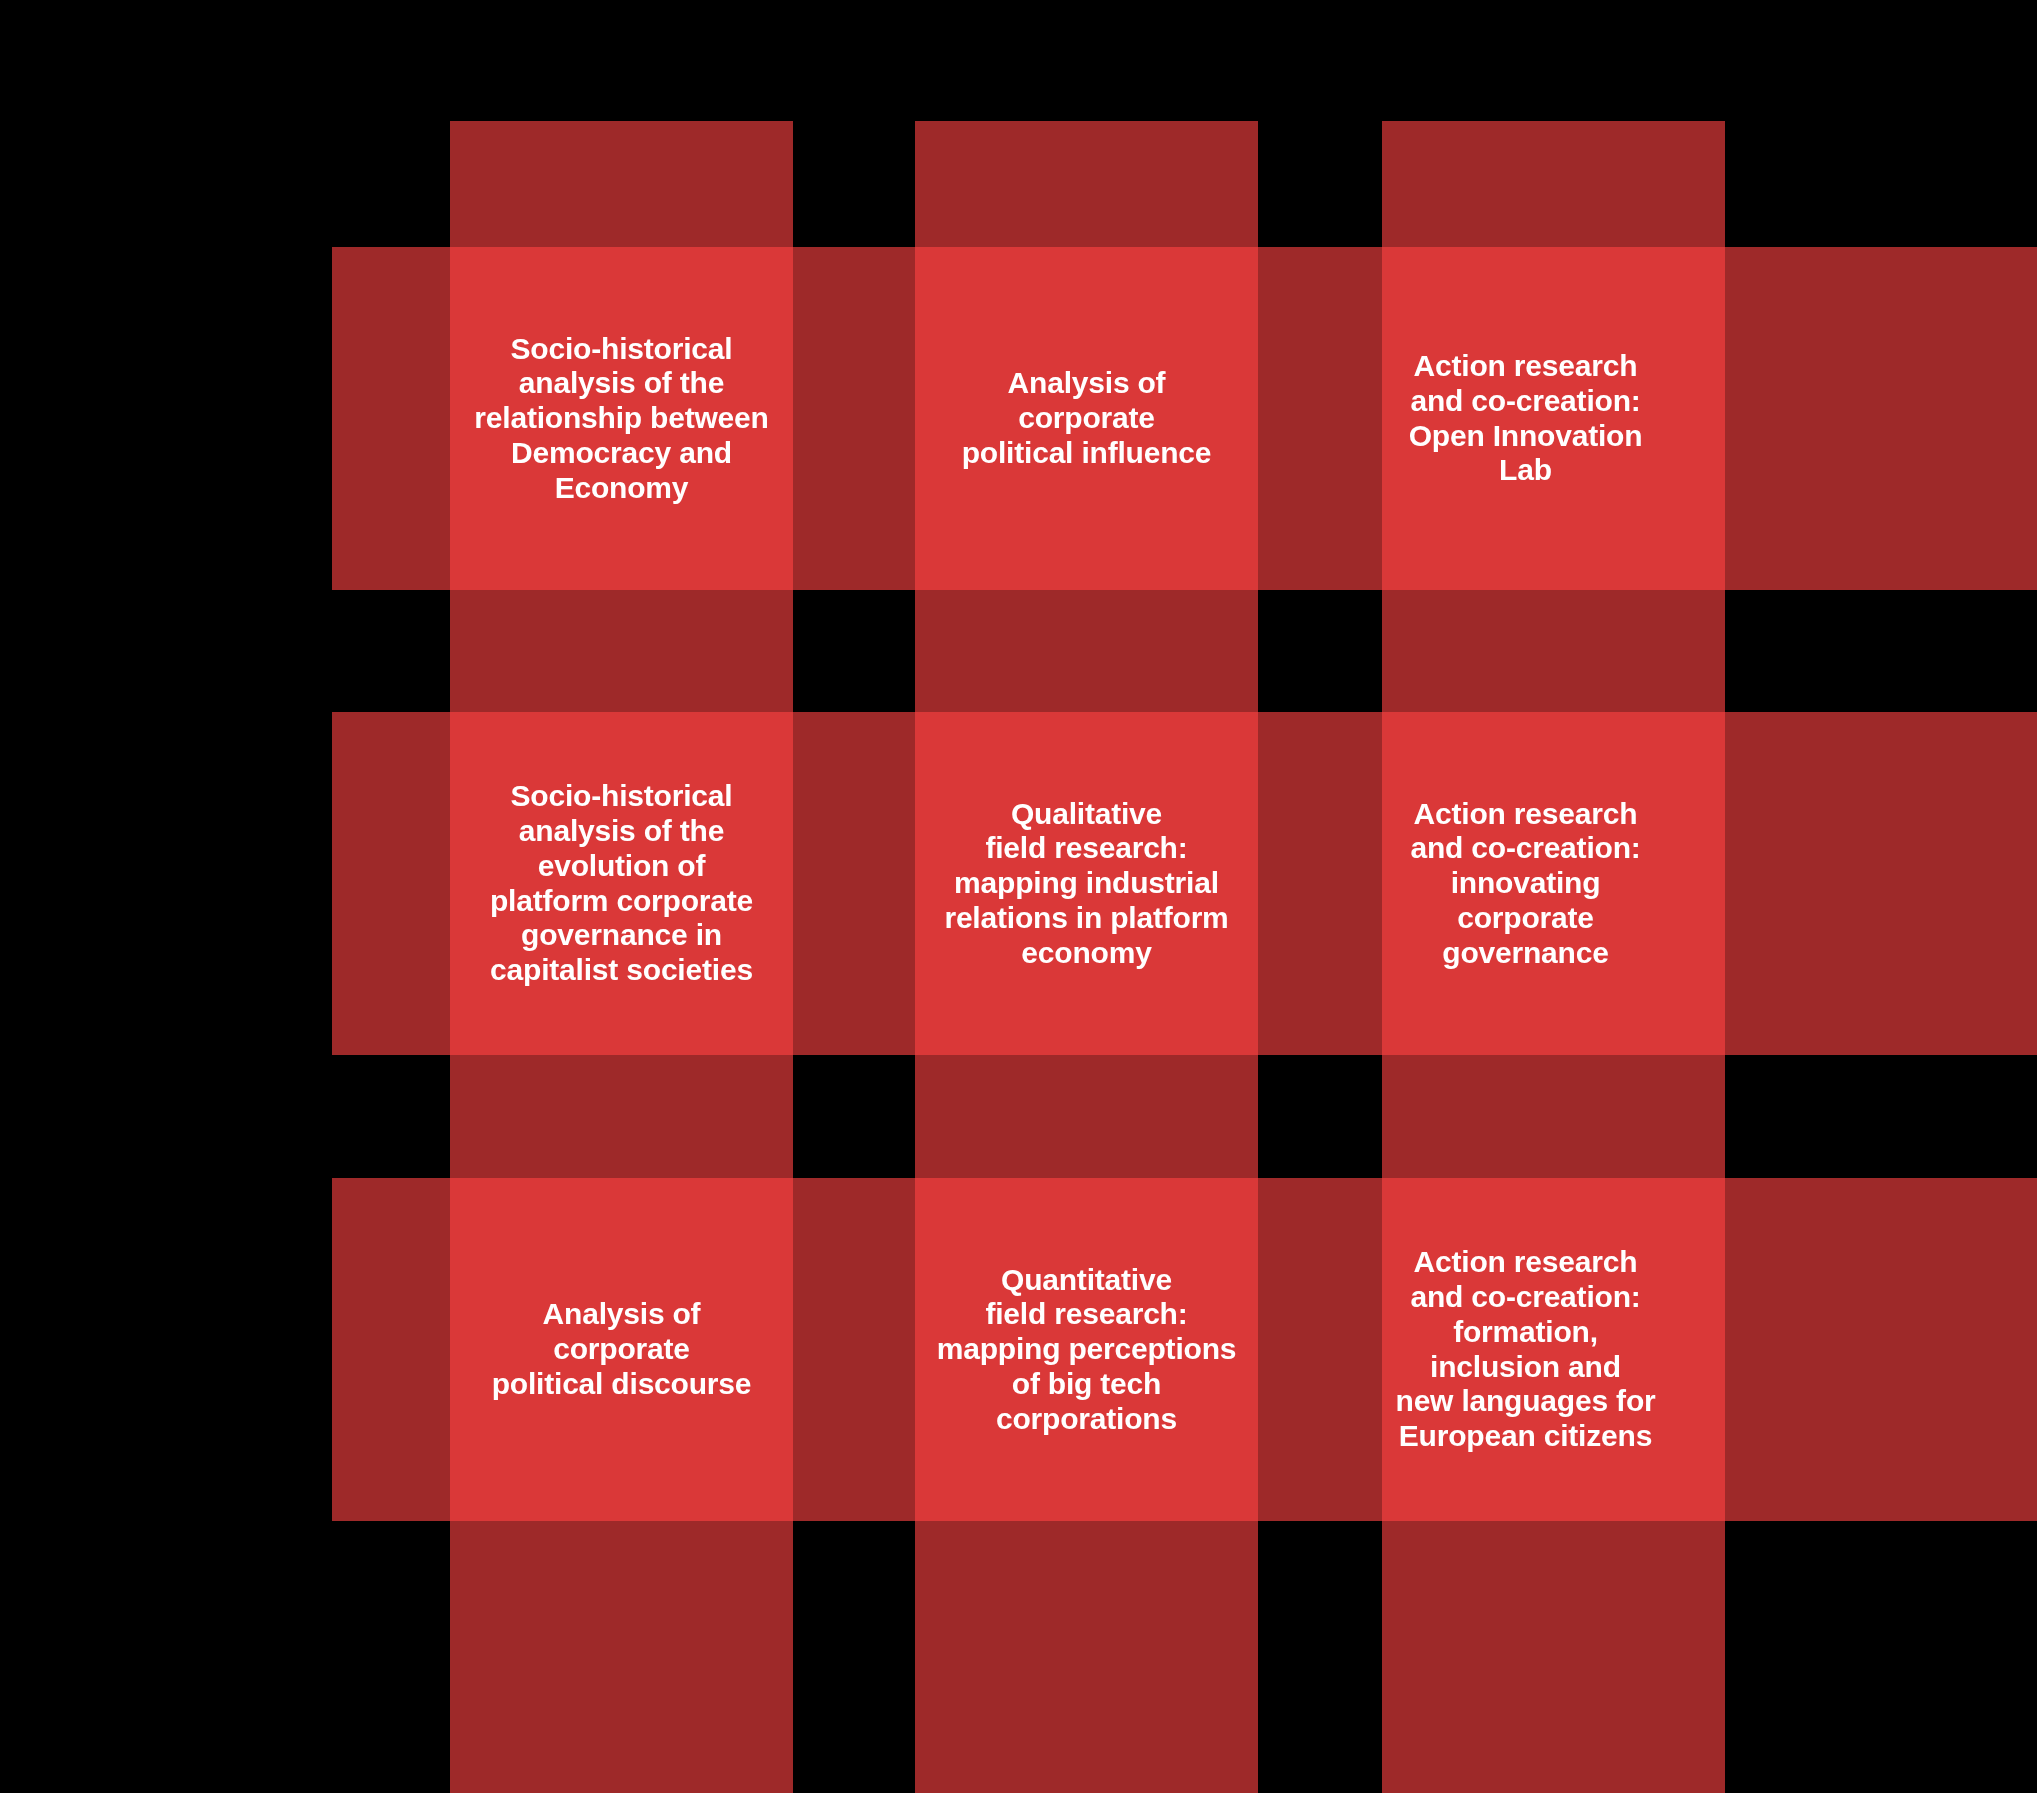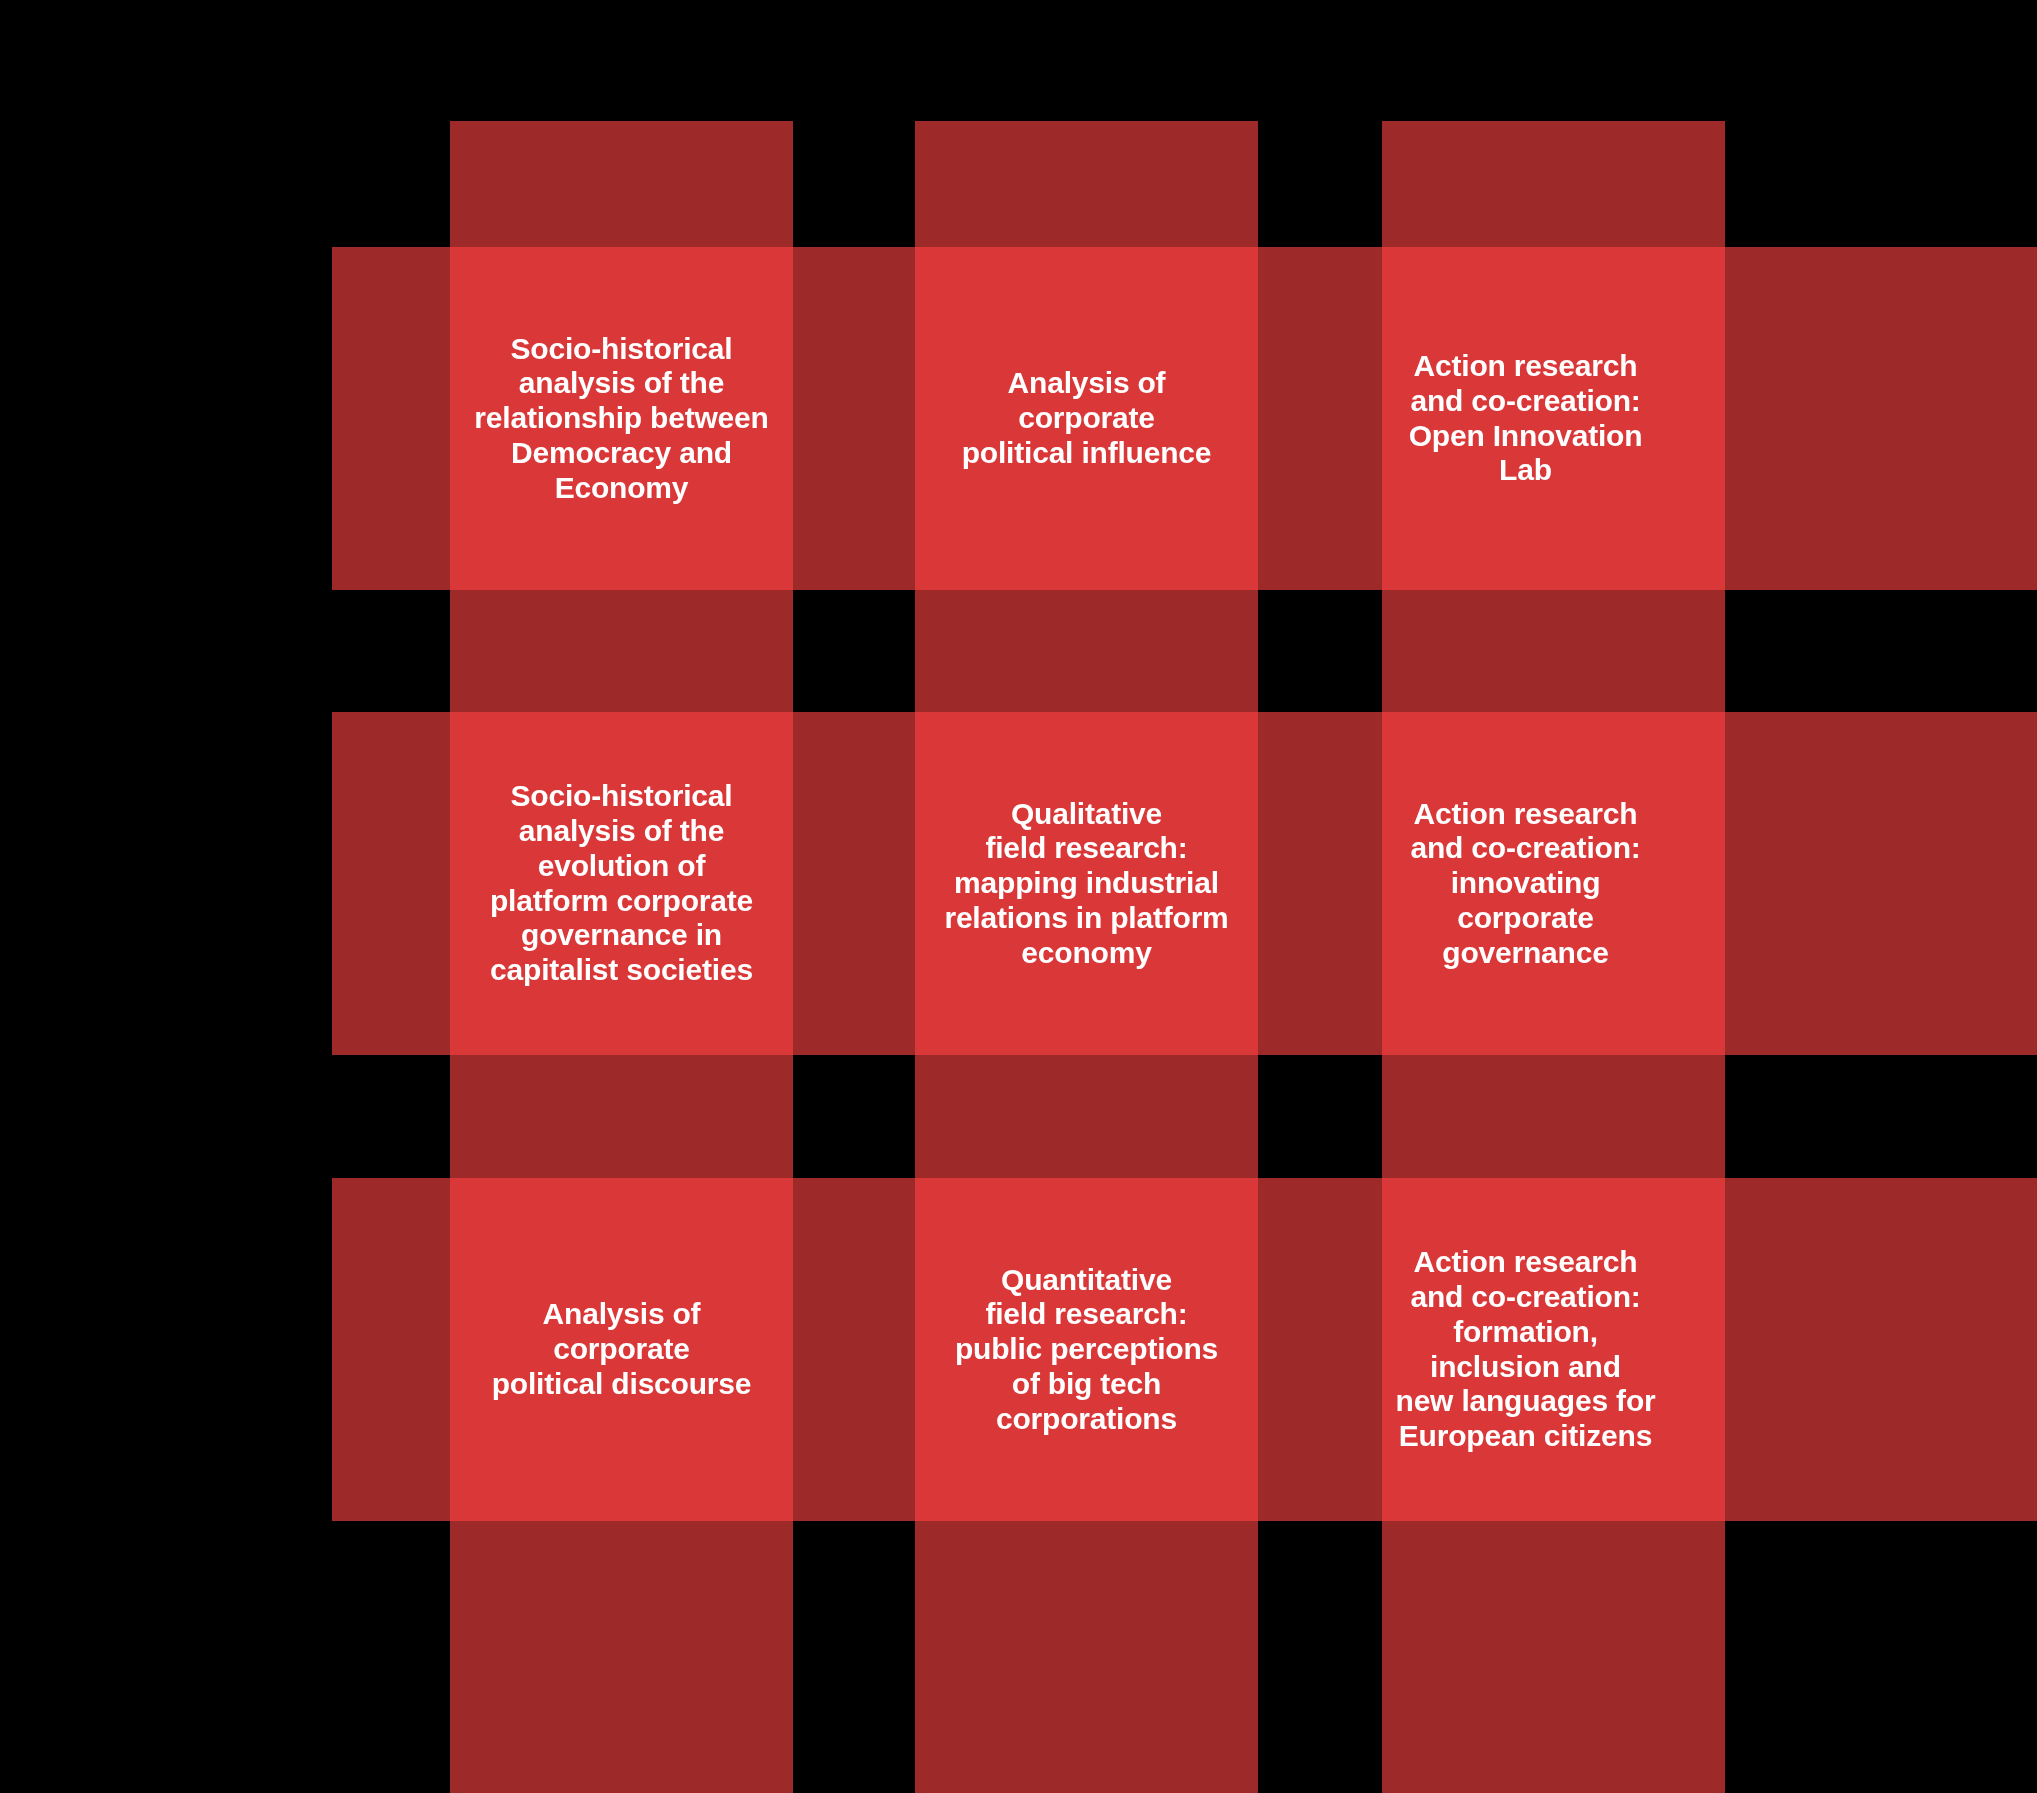--- a/index.html
+++ b/index.html
@@ -119,21 +119,21 @@
   </div>
 
   <div class="cell r3 c1">
     <div class="cell-text">Analysis of
 corporate
 political discourse</div>
   </div>
   <div class="cell r3 c2">
     <div class="cell-text">Quantitative
 field research:
-public perceptions
+mapping perceptions
 of big tech
 corporations</div>
   </div>
   <div class="cell r3 c3">
     <div class="cell-text">Action research
 and co-creation:
 formation,
 inclusion and
 new languages for
 European citizens</div>

